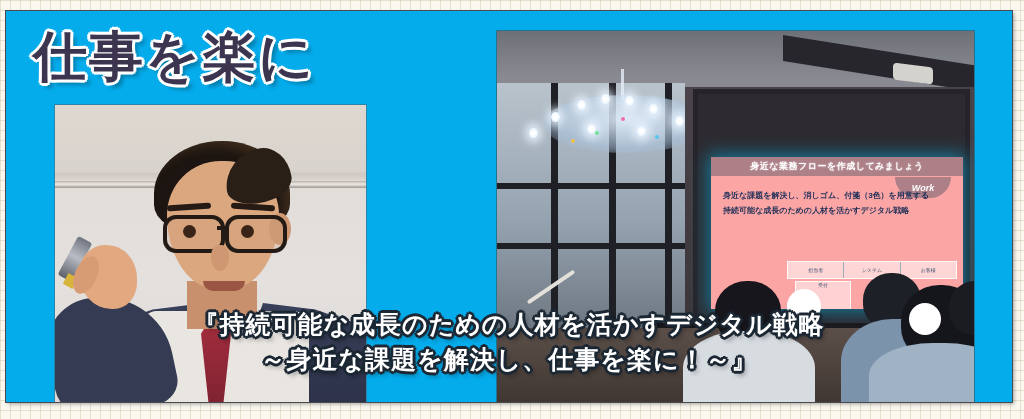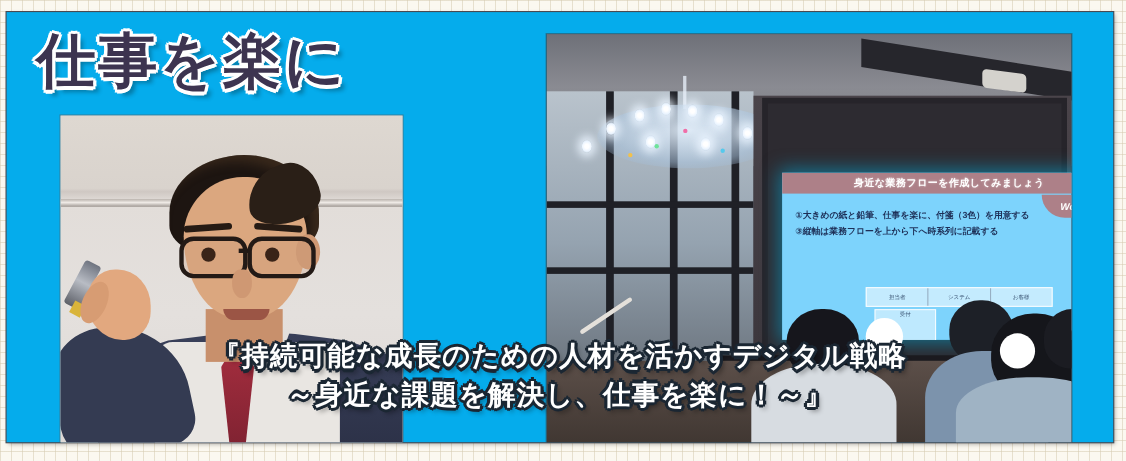--- a/index.html
+++ b/index.html
@@ -217,22 +217,22 @@
   }
   #photo-right .back-wall {
     position: absolute; left: 188px; top: 56px; right: 0; height: 246px;
     background: linear-gradient(to bottom, #4a444a, #3b363c);
   }
   #photo-right .panel-frame {
     position: absolute; left: 196px; top: 58px; right: 4px; height: 240px;
     border: 5px solid #26242a; background: #2d2b31;
   }
   #photo-right .slide {
-    position: absolute; left: 214px; top: 126px; width: 304px; height: 152px;
-    background: #7dd3fc;
+    position: absolute; left: 214px; top: 126px; width: 252px; height: 152px;
+    background: #fca5a5;
     box-shadow: 0 0 16px 3px rgba(0,180,230,0.55);
     overflow: hidden;
   }
   #photo-right .slide-head {
     position: absolute; left: 0; top: 0; width: 100%; height: 19px;
     background: #ad8088;
     color: #ffffff;
     font-size: 9px;
     font-weight: bold;
     display: flex; align-items: center; justify-content: center;
@@ -377,22 +377,22 @@
         <div class="spark" style="left:46px;  top:70px; background:#f2c14b"></div>
       </div>
 
       <div class="back-wall"></div>
       <div class="panel-frame"></div>
 
       <div class="slide">
         <div class="slide-head">身近な業務フローを作成してみましょう</div>
         <div class="work-badge">Work</div>
         <div class="slide-bullets">
-          <div>①大きめの紙と鉛筆、仕事を楽に、付箋（3色）を用意する</div>
-          <div>③縦軸は業務フローを上から下へ時系列に記載する</div>
+          <div>身近な課題を解決し、消しゴム、付箋（3色）を用意する</div>
+          <div>持続可能な成長のための人材を活かすデジタル戦略</div>
         </div>
         <div class="slide-table">
           <div>担当者</div>
           <div>システム</div>
           <div>お客様</div>
         </div>
         <div class="slide-box">受付</div>
       </div>
 
       <div class="pointer-stick"></div>

